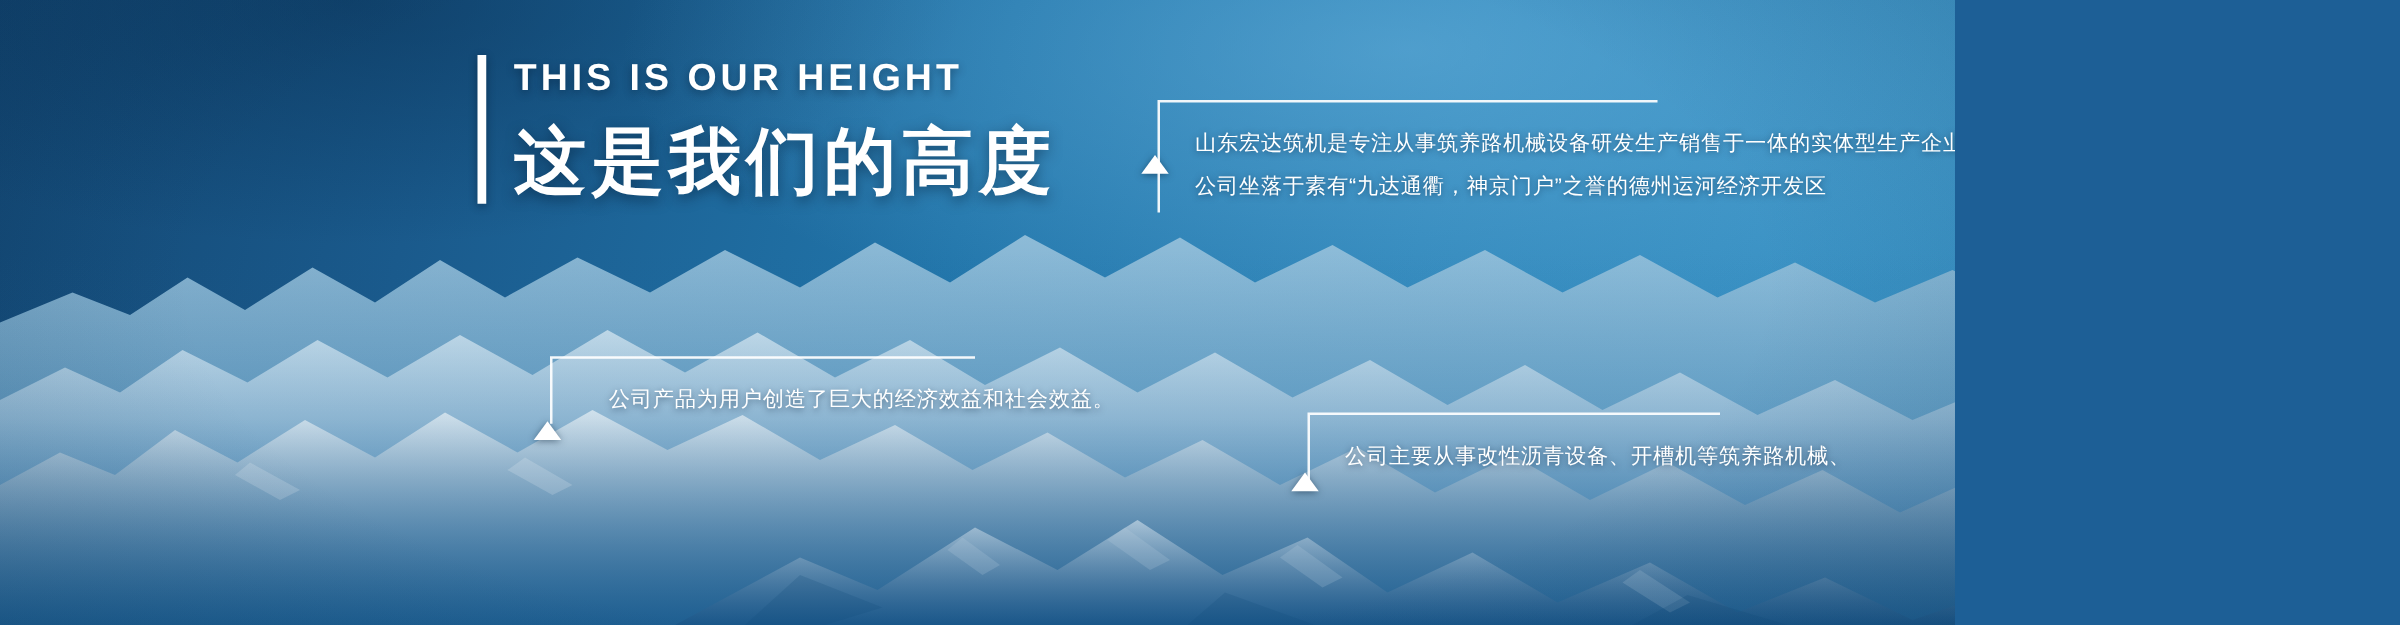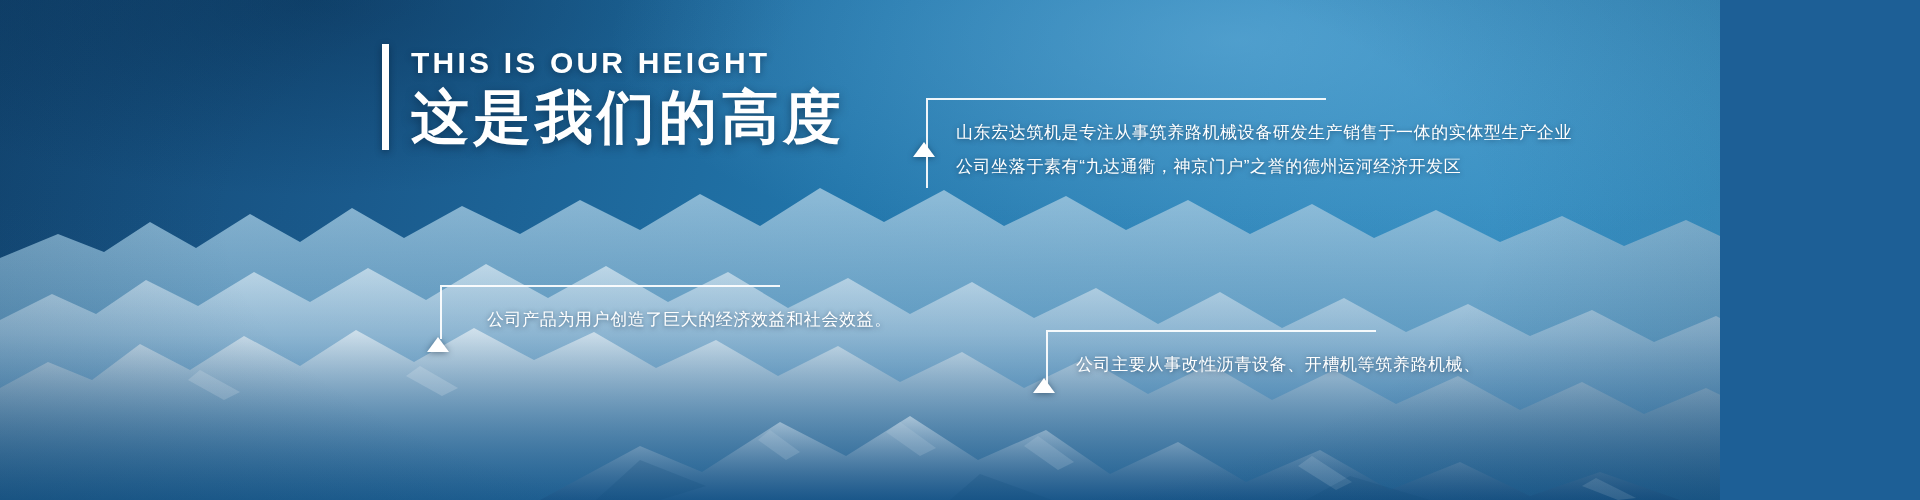--- a/index.html
+++ b/index.html
@@ -4,21 +4,21 @@
 <style>
   * { margin:0; padding:0; box-sizing:border-box; }
   html,body { width:1920px; height:500px; overflow:hidden; }
   body {
     font-family:"Liberation Sans","DejaVu Sans",sans-serif;
     background:#1d5f96;
   }
 
   #banner {
     position:relative;
-    width:1720px; height:500px;
+    width:1564px; height:500px;
     overflow:hidden;
     background:
       linear-gradient(105deg,#134773 0%,#1a5a8c 22%,#2175aa 48%,#2f86ba 70%,#3e97c9 100%);
   }
 
   
   .sky-glow {
     position:absolute; inset:0;
     background:
       radial-gradient(ellipse 900px 340px at 72% 8%, rgba(120,190,230,.45), rgba(120,190,230,0) 70%),
@@ -59,21 +59,21 @@
     line-height:1.05;
     text-shadow:0 2px 7px rgba(0,24,48,.45);
     white-space:nowrap;
   }
   .headline .chs {
     color:#ffffff;
     font-size:58px;
     font-weight:bold;
     letter-spacing:4px;
     line-height:1.16;
-    margin-top:4px;
+    margin-top:17px;
     text-shadow:0 3px 10px rgba(0,24,48,.5);
     white-space:nowrap;
   }
 
   
   .callout { position:absolute; z-index:6; }
   .callout .frame {
     position:relative;
     border-left:2px solid rgba(255,255,255,.92);
     border-top:2px solid rgba(255,255,255,.92);
@@ -94,21 +94,21 @@
   .marker {
     position:absolute;
     width:0;height:0;
     border-left:11px solid transparent;
     border-right:11px solid transparent;
     border-bottom:15px solid #ffffff;
     filter:drop-shadow(0 1px 3px rgba(0,25,50,.5));
   }
 
   
-  #callout-company  { left:926px; top:98px; }
+  #callout-company  { left:926px; top:80px; }
   #callout-company .frame { width:400px; }
   #callout-company .marker { left:-2px; top:44px; transform:translateX(-50%); }
 
   #callout-benefit  { left:440px; top:285px; }
   #callout-benefit .frame { width:340px; padding-bottom:2px;padding-left:45px; }
   #callout-benefit .marker { left:-2px; top:52px; transform:translateX(-50%); }
 
   #callout-products { left:1046px; top:330px; }
   #callout-products .frame { width:330px; }
   #callout-products .marker { left:-2px; top:48px; transform:translateX(-50%); }

